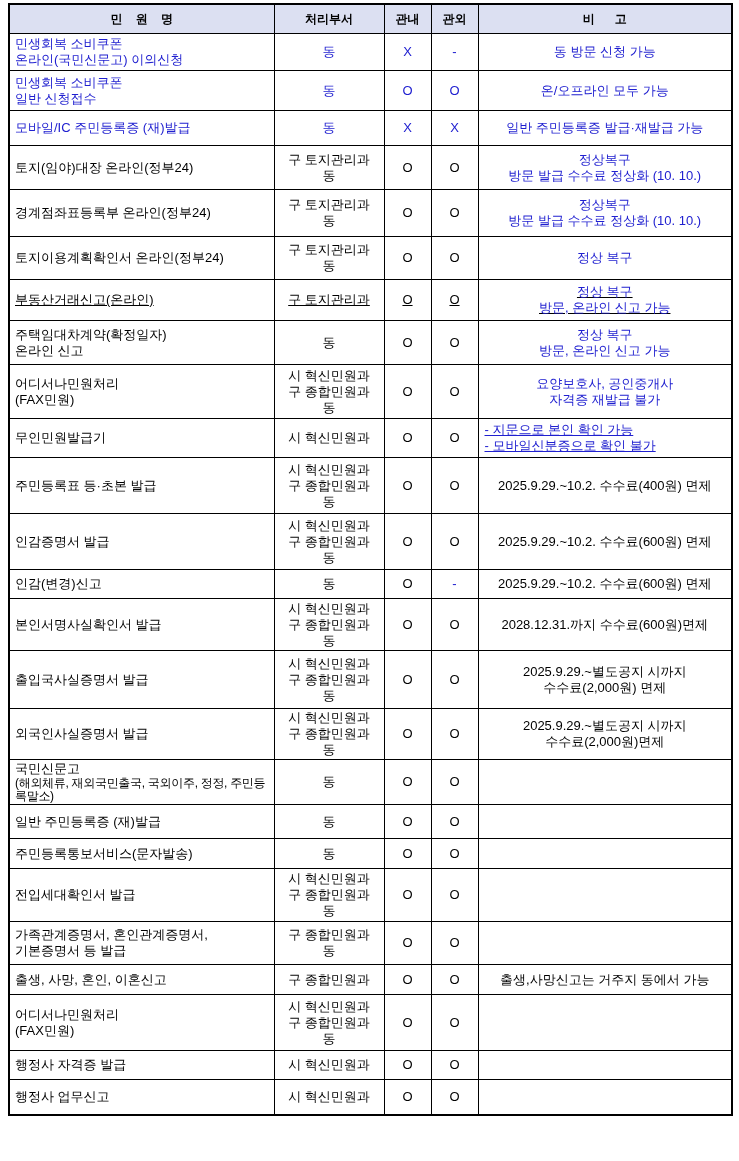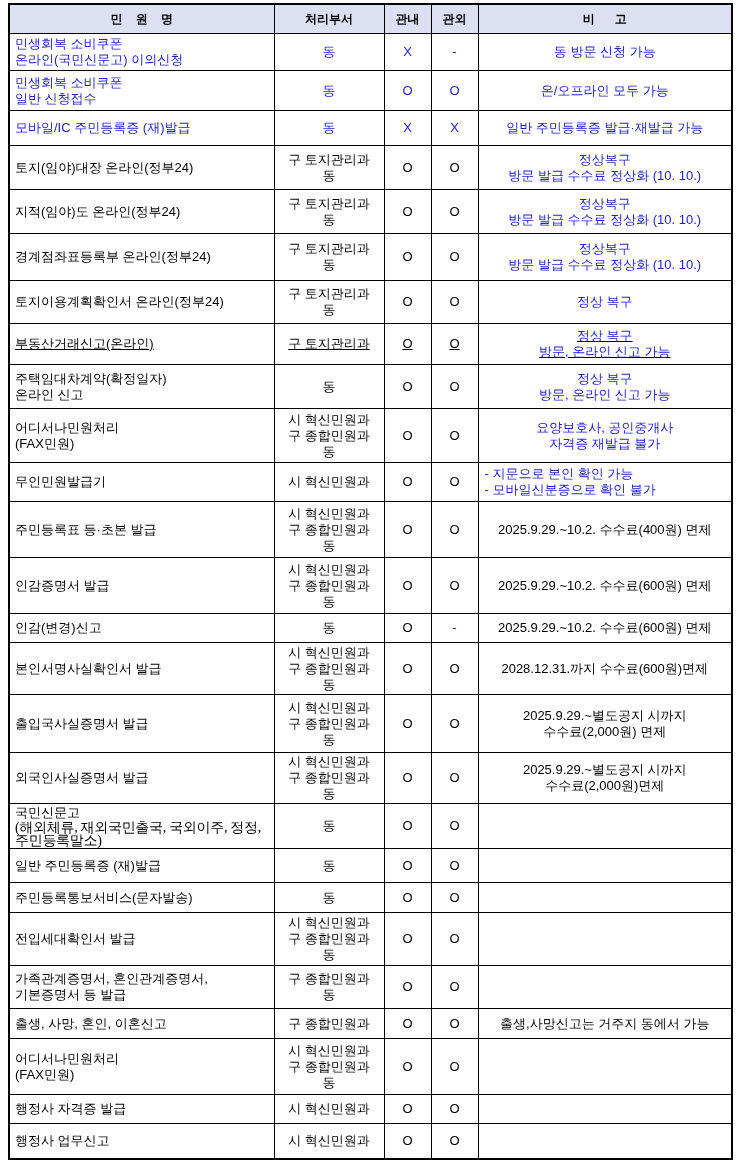--- a/index.html
+++ b/index.html
@@ -36,26 +36,25 @@
     font-size: 13px;
     line-height: 16px;
     text-align: center;
   }
   td.c-name {
     text-align: left;
     padding-left: 5px;
   }
   .blue  { color: #2020d0; }
   .black { color: #000000; }
-  td.left { text-align: left; padding-left: 6px; }
+  td.left { text-align: left; padding-left: 6px; text-decoration: underline; }
   .small-line {
-    font-size: 14px;
+    font-size: 12px;
     letter-spacing: -0.3px;
     line-height: 13px;
-    font-family: Liberation Serif, serif;
   }
 </style>
 </head>
 <body>
 
 <table class="civil">
   <colgroup>
     <col style="width:265px">
     <col style="width:110px">
     <col style="width:47px">
@@ -101,29 +100,20 @@
   <tr style="height: 44px;">
     <td class="c-name black">토지(임야)대장 온라인(정부24)</td>
     <td class="c-dept black">구 토지관리과
 동</td>
     <td class="c-in black">O</td>
     <td class="c-out black">O</td>
     <td class="c-note blue">정상복구
 방문 발급 수수료 정상화 (10. 10.)</td>
   </tr>
 
-  <tr style="height: 44px;">
-    <td class="c-name black">지적(임야)도 온라인(정부24)</td>
-    <td class="c-dept black">구 토지관리과
-동</td>
-    <td class="c-in black">O</td>
-    <td class="c-out black">O</td>
-    <td class="c-note blue">정상복구
-방문 발급 수수료 정상화 (10. 10.)</td>
-  </tr>
 
   <tr style="height: 47px;">
     <td class="c-name black">경계점좌표등록부 온라인(정부24)</td>
     <td class="c-dept black">구 토지관리과
 동</td>
     <td class="c-in black">O</td>
     <td class="c-out black">O</td>
     <td class="c-note blue">정상복구
 방문 발급 수수료 정상화 (10. 10.)</td>
   </tr>

